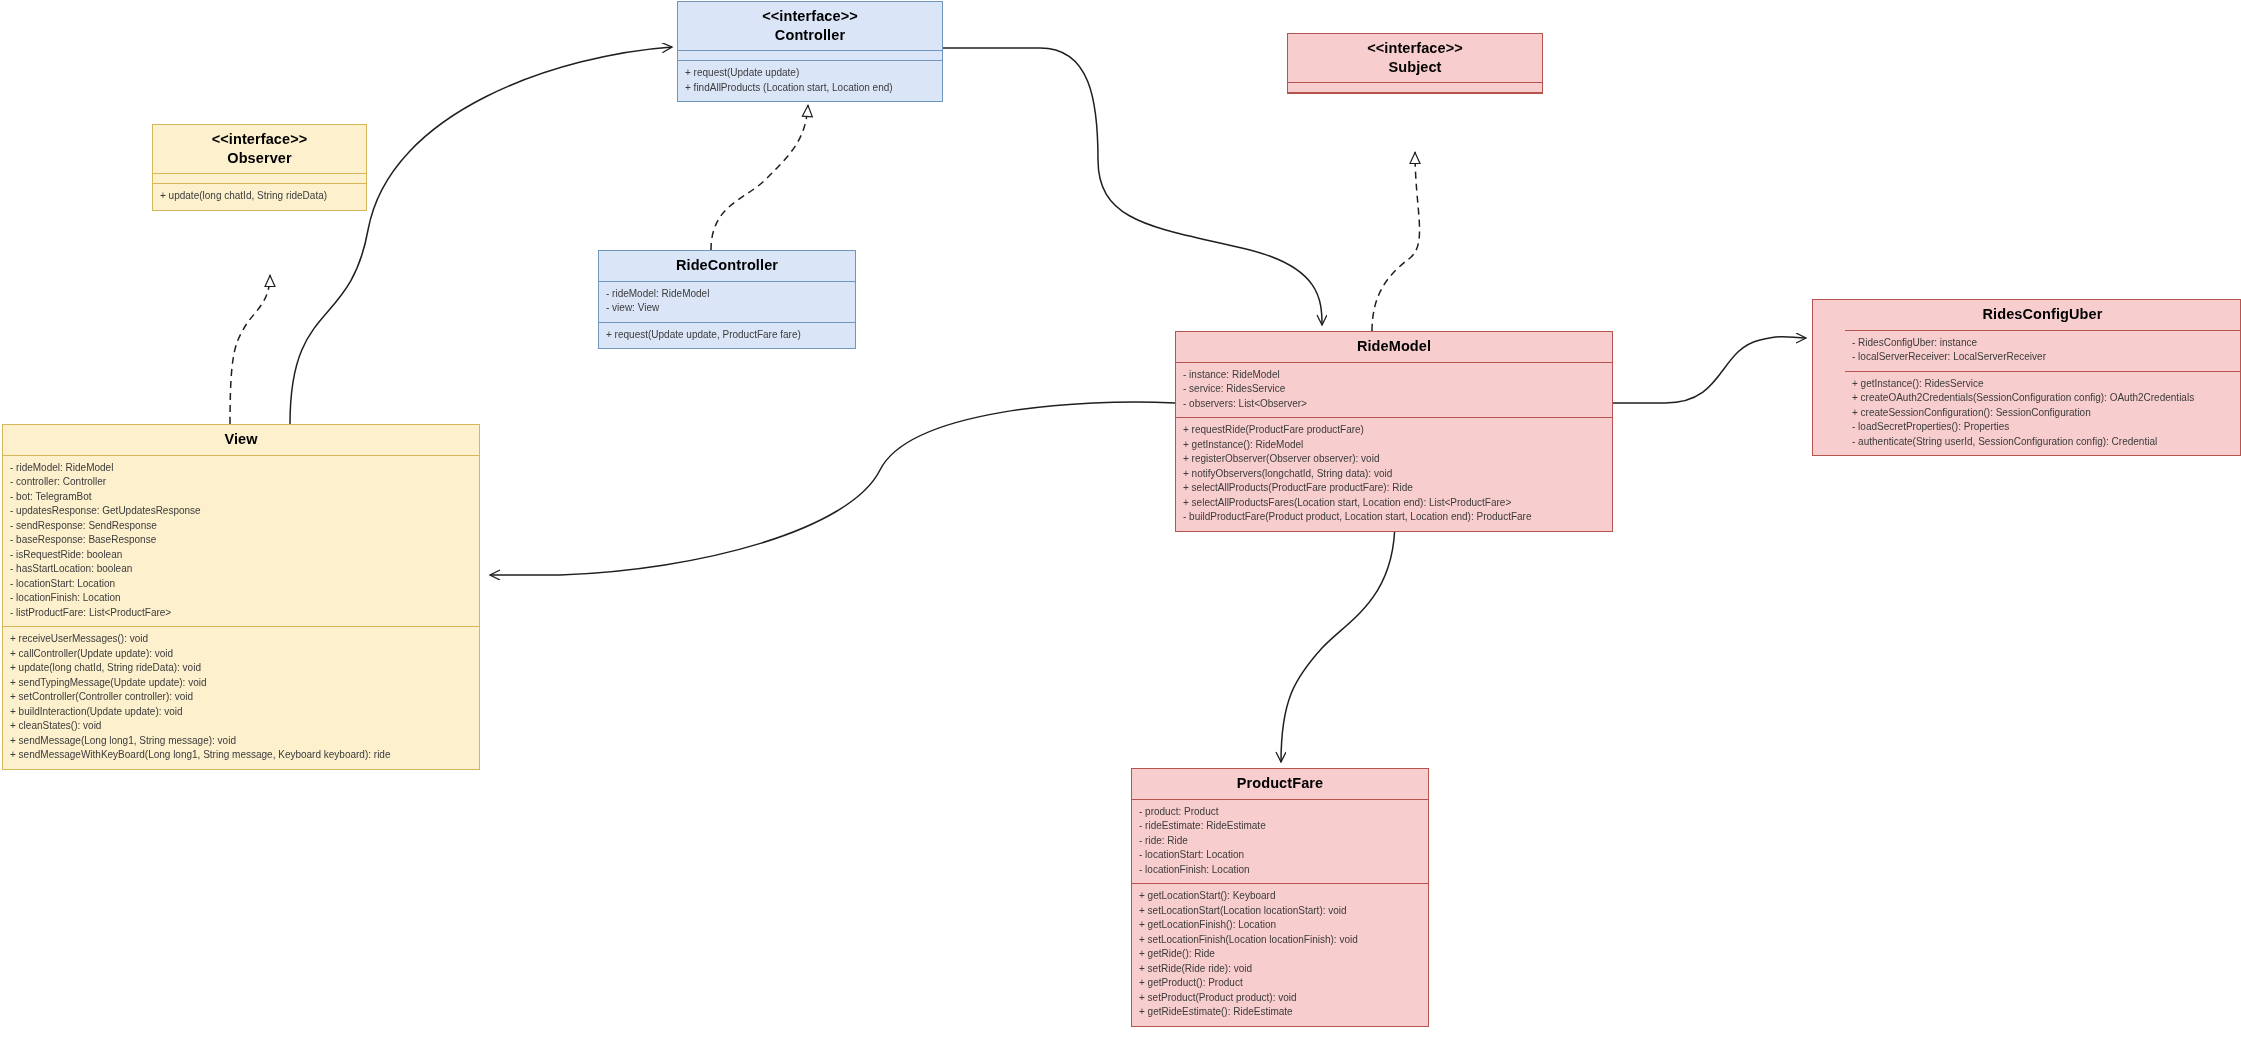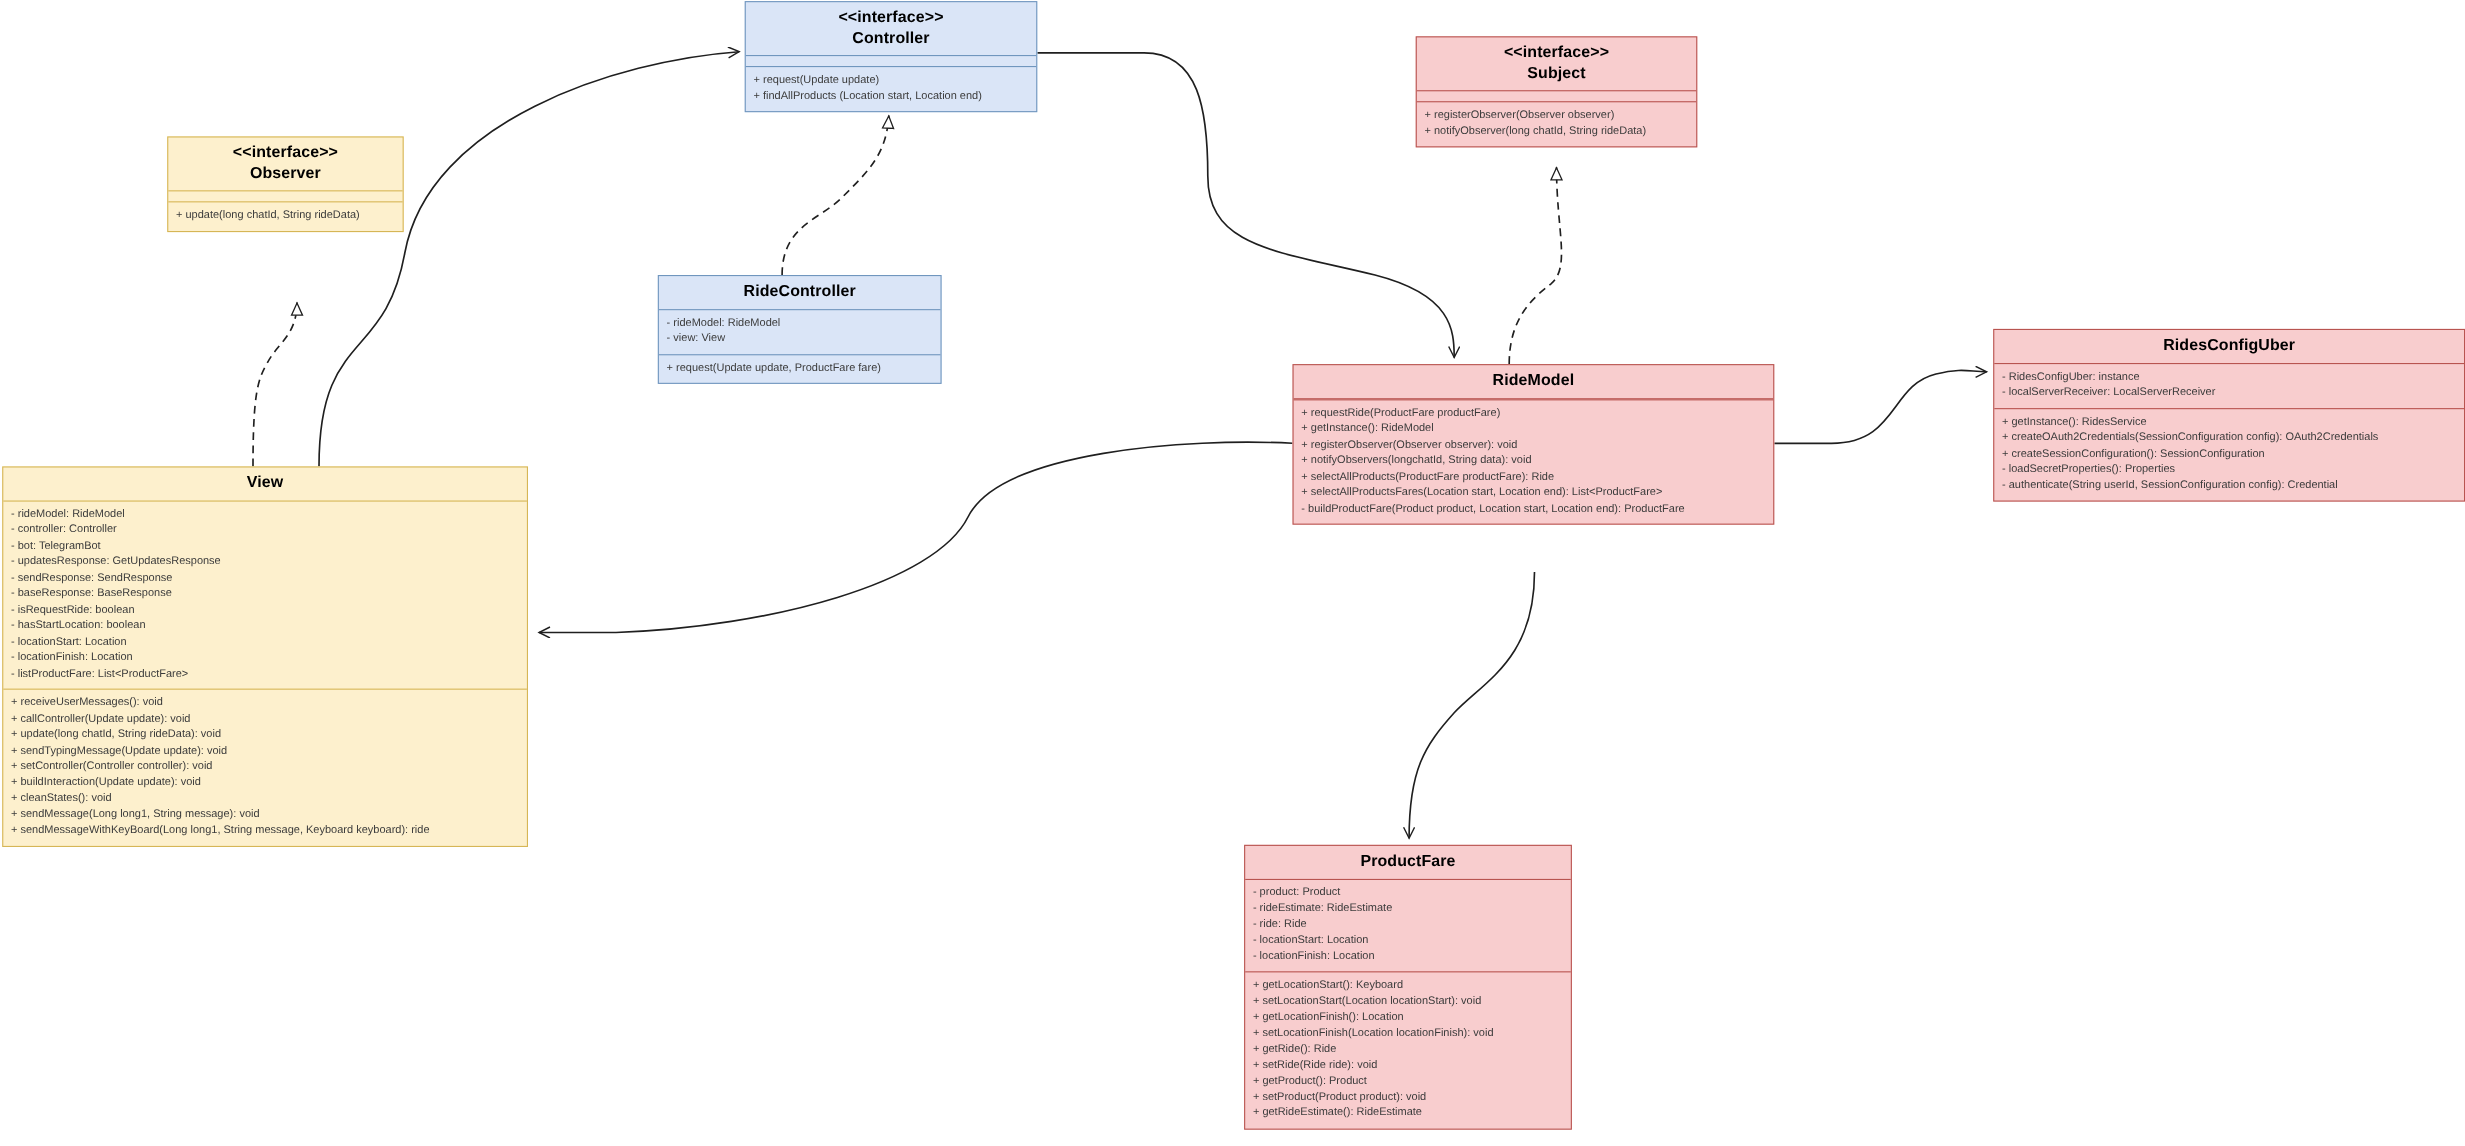--- a/index.html
+++ b/index.html
@@ -82,21 +82,21 @@
     color: #3b3b3b;
     line-height: 1.45;
     white-space: nowrap;
   }
   
   #cls-controller      { left: 677px;  top: 1px;   width: 266px; }
   #cls-subject         { left: 1287px; top: 33px;  width: 256px; }
   #cls-observer        { left: 152px;  top: 124px; width: 215px; }
   #cls-ridecontroller  { left: 598px;  top: 250px; width: 258px; }
   #cls-ridemodel       { left: 1175px; top: 331px; width: 438px; }
-  #cls-ridesconfiguber { left: 1812px; top: 299px; width: 429px; }
+  #cls-ridesconfiguber { left: 1812px; top: 299px; width: 429px; padding-left: 32px; }
   #cls-view            { left: 2px;    top: 424px; width: 478px; }
   #cls-productfare     { left: 1131px; top: 768px; width: 298px; }
 </style>
 </head>
 <body>
 
 <div id="canvas">
 
   <svg id="edges" viewBox="0 0 2241 1042" width="2241" height="1042" xmlns="http://www.w3.org/2000/svg">
     <defs>
@@ -142,26 +142,20 @@
   </div>
 
   <div class="uml-class" id="cls-subject">
     <div class="cls-title">
       <span class="stereo">&lt;&lt;interface&gt;&gt;</span>
       <span>Subject</span>
     </div>
     <div class="cls-sep"></div>
     <div class="cls-compartment empty"></div>
     <div class="cls-sep"></div>
-    <div class="cls-compartment">
-      <ul>
-        <li>+ registerObserver(Observer observer)</li>
-        <li>+ notifyObserver(long chatId, String rideData)</li>
-      </ul>
-    </div>
   </div>
 
   <div class="uml-class yellow" id="cls-observer">
     <div class="cls-title">
       <span class="stereo">&lt;&lt;interface&gt;&gt;</span>
       <span>Observer</span>
     </div>
     <div class="cls-sep"></div>
     <div class="cls-compartment empty"></div>
     <div class="cls-sep"></div>
@@ -189,20 +183,27 @@
         <li>+ request(Update update, ProductFare fare)</li>
       </ul>
     </div>
   </div>
 
   <div class="uml-class" id="cls-ridemodel">
     <div class="cls-title">
       <span>RideModel</span>
     </div>
     <div class="cls-sep"></div>
+    <div class="cls-compartment">
+      <ul>
+        <li>- instance: RideModel</li>
+        <li>- service: RidesService</li>
+        <li>- observers: List&lt;Observer&gt;</li>
+      </ul>
+    </div>
     <div class="cls-sep"></div>
     <div class="cls-compartment">
       <ul>
         <li>+ requestRide(ProductFare productFare)</li>
         <li>+ getInstance(): RideModel</li>
         <li>+ registerObserver(Observer observer): void</li>
         <li>+ notifyObservers(longchatId, String data): void</li>
         <li>+ selectAllProducts(ProductFare productFare): Ride</li>
         <li>+ selectAllProductsFares(Location start, Location end): List&lt;ProductFare&gt;</li>
         <li>- buildProductFare(Product product, Location start, Location end): ProductFare</li>

